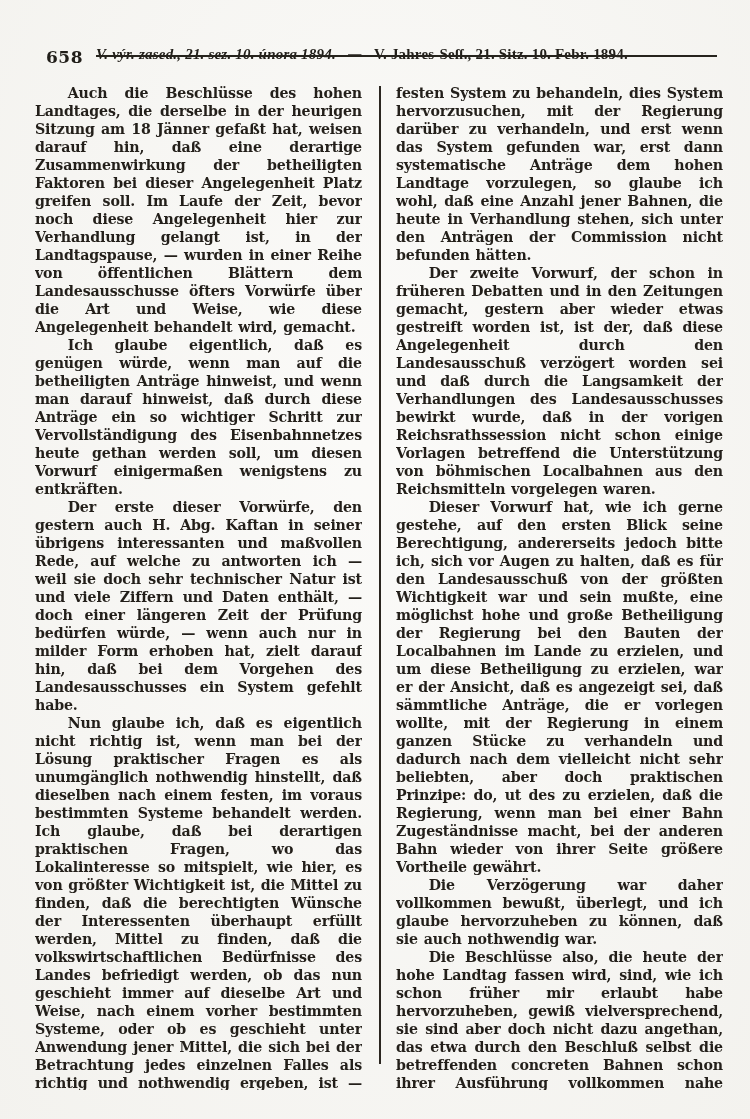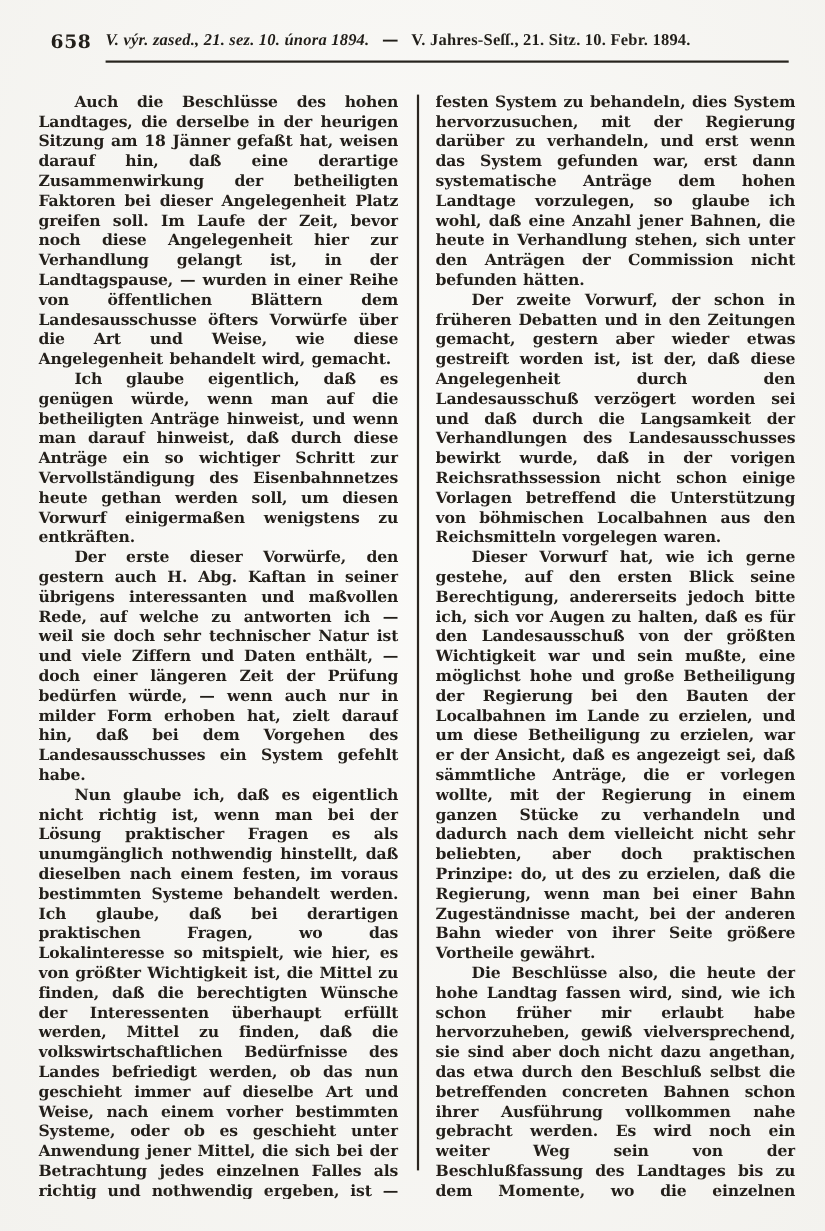--- a/index.html
+++ b/index.html
@@ -17,21 +17,21 @@
   }
   .page {
     position: absolute;
     inset: 0;
     background:
       radial-gradient(ellipse at 50% 40%, rgba(255,255,255,0.5), rgba(0,0,0,0.015)),
       #f7f6f2;
   }
   .header {
     position: absolute;
-    top: 27px;
+    top: 45px;
     left: 0;
     width: 626px;
     height: 26px;
     white-space: nowrap;
   }
   .page-number {
     position: absolute;
     left: 46px;
     top: 2px;
     font-size: 17px;
@@ -116,19 +116,20 @@
       <p>Auch die Beschlüsse des hohen Landtages, die derselbe in der heurigen Sitzung am 18 Jänner gefaßt hat, weisen darauf hin, daß eine derartige Zusammenwirkung der betheiligten Faktoren bei dieser Angelegenheit Platz greifen soll. Im Laufe der Zeit, bevor noch diese Angelegenheit hier zur Verhandlung gelangt ist, in der Landtagspause, — wurden in einer Reihe von öffentlichen Blättern dem Landesausschusse öfters Vorwürfe über die Art und Weise, wie diese Angelegenheit behandelt wird, gemacht.</p>
       <p>Ich glaube eigentlich, daß es genügen würde, wenn man auf die betheiligten Anträge hinweist, und wenn man darauf hinweist, daß durch diese Anträge ein so wichtiger Schritt zur Vervollständigung des Eisenbahnnetzes heute gethan werden soll, um diesen Vorwurf einigermaßen wenigstens zu entkräften.</p>
       <p>Der erste dieser Vorwürfe, den gestern auch H. Abg. Kaftan in seiner übrigens interessanten und maßvollen Rede, auf welche zu antworten ich — weil sie doch sehr technischer Natur ist und viele Ziffern und Daten enthält, — doch einer längeren Zeit der Prüfung bedürfen würde, — wenn auch nur in milder Form erhoben hat, zielt darauf hin, daß bei dem Vorgehen des Landesausschusses ein System gefehlt habe.</p>
       <p>Nun glaube ich, daß es eigentlich nicht richtig ist, wenn man bei der Lösung praktischer Fragen es als unumgänglich nothwendig hinstellt, daß dieselben nach einem festen, im voraus bestimmten Systeme behandelt werden. Ich glaube, daß bei derartigen praktischen Fragen, wo das Lokalinteresse so mitspielt, wie hier, es von größter Wichtigkeit ist, die Mittel zu finden, daß die berechtigten Wünsche der Interessenten überhaupt erfüllt werden, Mittel zu finden, daß die volkswirtschaftlichen Bedürfnisse des Landes befriedigt werden, ob das nun geschieht immer auf dieselbe Art und Weise, nach einem vorher bestimmten Systeme, oder ob es geschieht unter Anwendung jener Mittel, die sich bei der Betrachtung jedes einzelnen Falles als richtig und nothwendig ergeben, ist — wenigstens meiner Ansicht nach — ziemlich gleichgiltig; die Hauptsache ist, daß überhaupt die Wünsche erfüllt werden, und daß sie erfüllt werden auf eine Art, wie es den Intentionen des Landes entspricht und ohne daß die Mittel des Landes übermäßig in Anspruch genommen werden.</p>
 
     </div>
     <div class="col col-right">
       <p class="no-indent">festen System zu behandeln, dies System hervorzusuchen, mit der Regierung darüber zu verhandeln, und erst wenn das System gefunden war, erst dann systematische Anträge dem hohen Landtage vorzulegen, so glaube ich wohl, daß eine Anzahl jener Bahnen, die heute in Verhandlung stehen, sich unter den Anträgen der Commission nicht befunden hätten.</p>
       <p>Der zweite Vorwurf, der schon in früheren Debatten und in den Zeitungen gemacht, gestern aber wieder etwas gestreift worden ist, ist der, daß diese Angelegenheit durch den Landesausschuß verzögert worden sei und daß durch die Langsamkeit der Verhandlungen des Landesausschusses bewirkt wurde, daß in der vorigen Reichsrathssession nicht schon einige Vorlagen betreffend die Unterstützung von böhmischen Localbahnen aus den Reichsmitteln vorgelegen waren.</p>
       <p>Dieser Vorwurf hat, wie ich gerne gestehe, auf den ersten Blick seine Berechtigung, andererseits jedoch bitte ich, sich vor Augen zu halten, daß es für den Landesausschuß von der größten Wichtigkeit war und sein mußte, eine möglichst hohe und große Betheiligung der Regierung bei den Bauten der Localbahnen im Lande zu erzielen, und um diese Betheiligung zu erzielen, war er der Ansicht, daß es angezeigt sei, daß sämmtliche Anträge, die er vorlegen wollte, mit der Regierung in einem ganzen Stücke zu verhandeln und dadurch nach dem vielleicht nicht sehr beliebten, aber doch praktischen Prinzipe: do, ut des zu erzielen, daß die Regierung, wenn man bei einer Bahn Zugeständnisse macht, bei der anderen Bahn wieder von ihrer Seite größere Vortheile gewährt.</p>
+      <p>Die Verzögerung war daher vollkommen bewußt, überlegt, und ich glaube hervorzuheben zu können, daß sie auch nothwendig war.</p>
       <p>Die Beschlüsse also, die heute der hohe Landtag fassen wird, sind, wie ich schon früher mir erlaubt habe hervorzuheben, gewiß vielversprechend, sie sind aber doch nicht dazu angethan, das etwa durch den Beschluß selbst die betreffenden concreten Bahnen schon ihrer Ausführung vollkommen nahe gebracht werden. Es wird noch ein weiter Weg sein von der Beschlußfassung des Landtages bis zu dem Momente, wo die einzelnen Localbahnen zum Jubel der betheiligten Bevölkerung werden eröffnet werden können; die einzelnen Beschlüsse bezwecken nur eine Ermächtigung des Landesausschusses zum weiteren Vorgehen und bei diesem weiteren Vorgehen wird es gewiß die Pflicht des Landesausschusses sein, da der</p>
     </div>
   </div>
 
   <div class="divider"></div>
 
 </div>
 
 </body></html>

